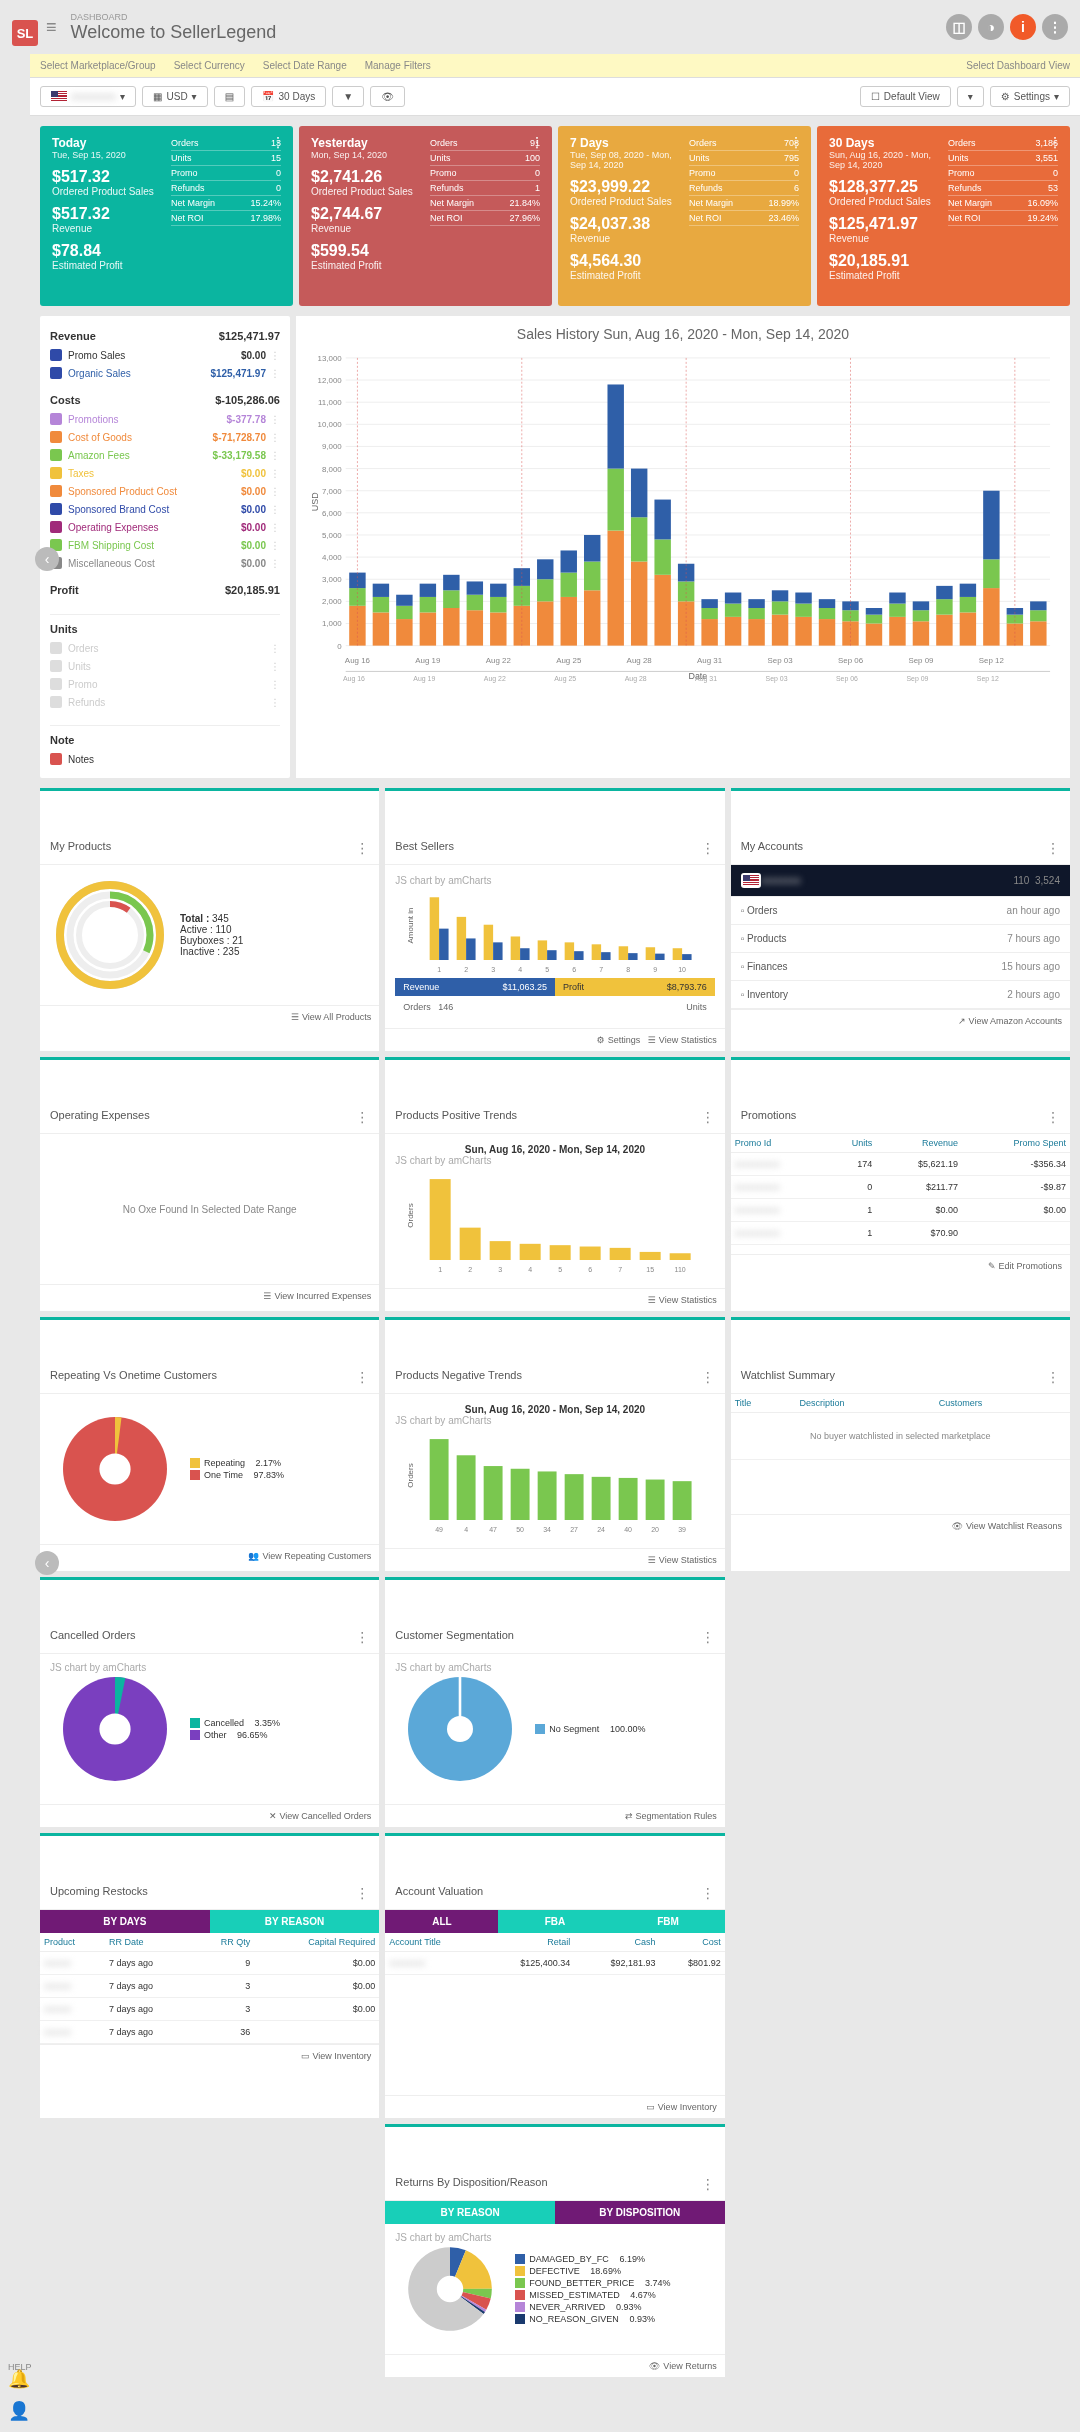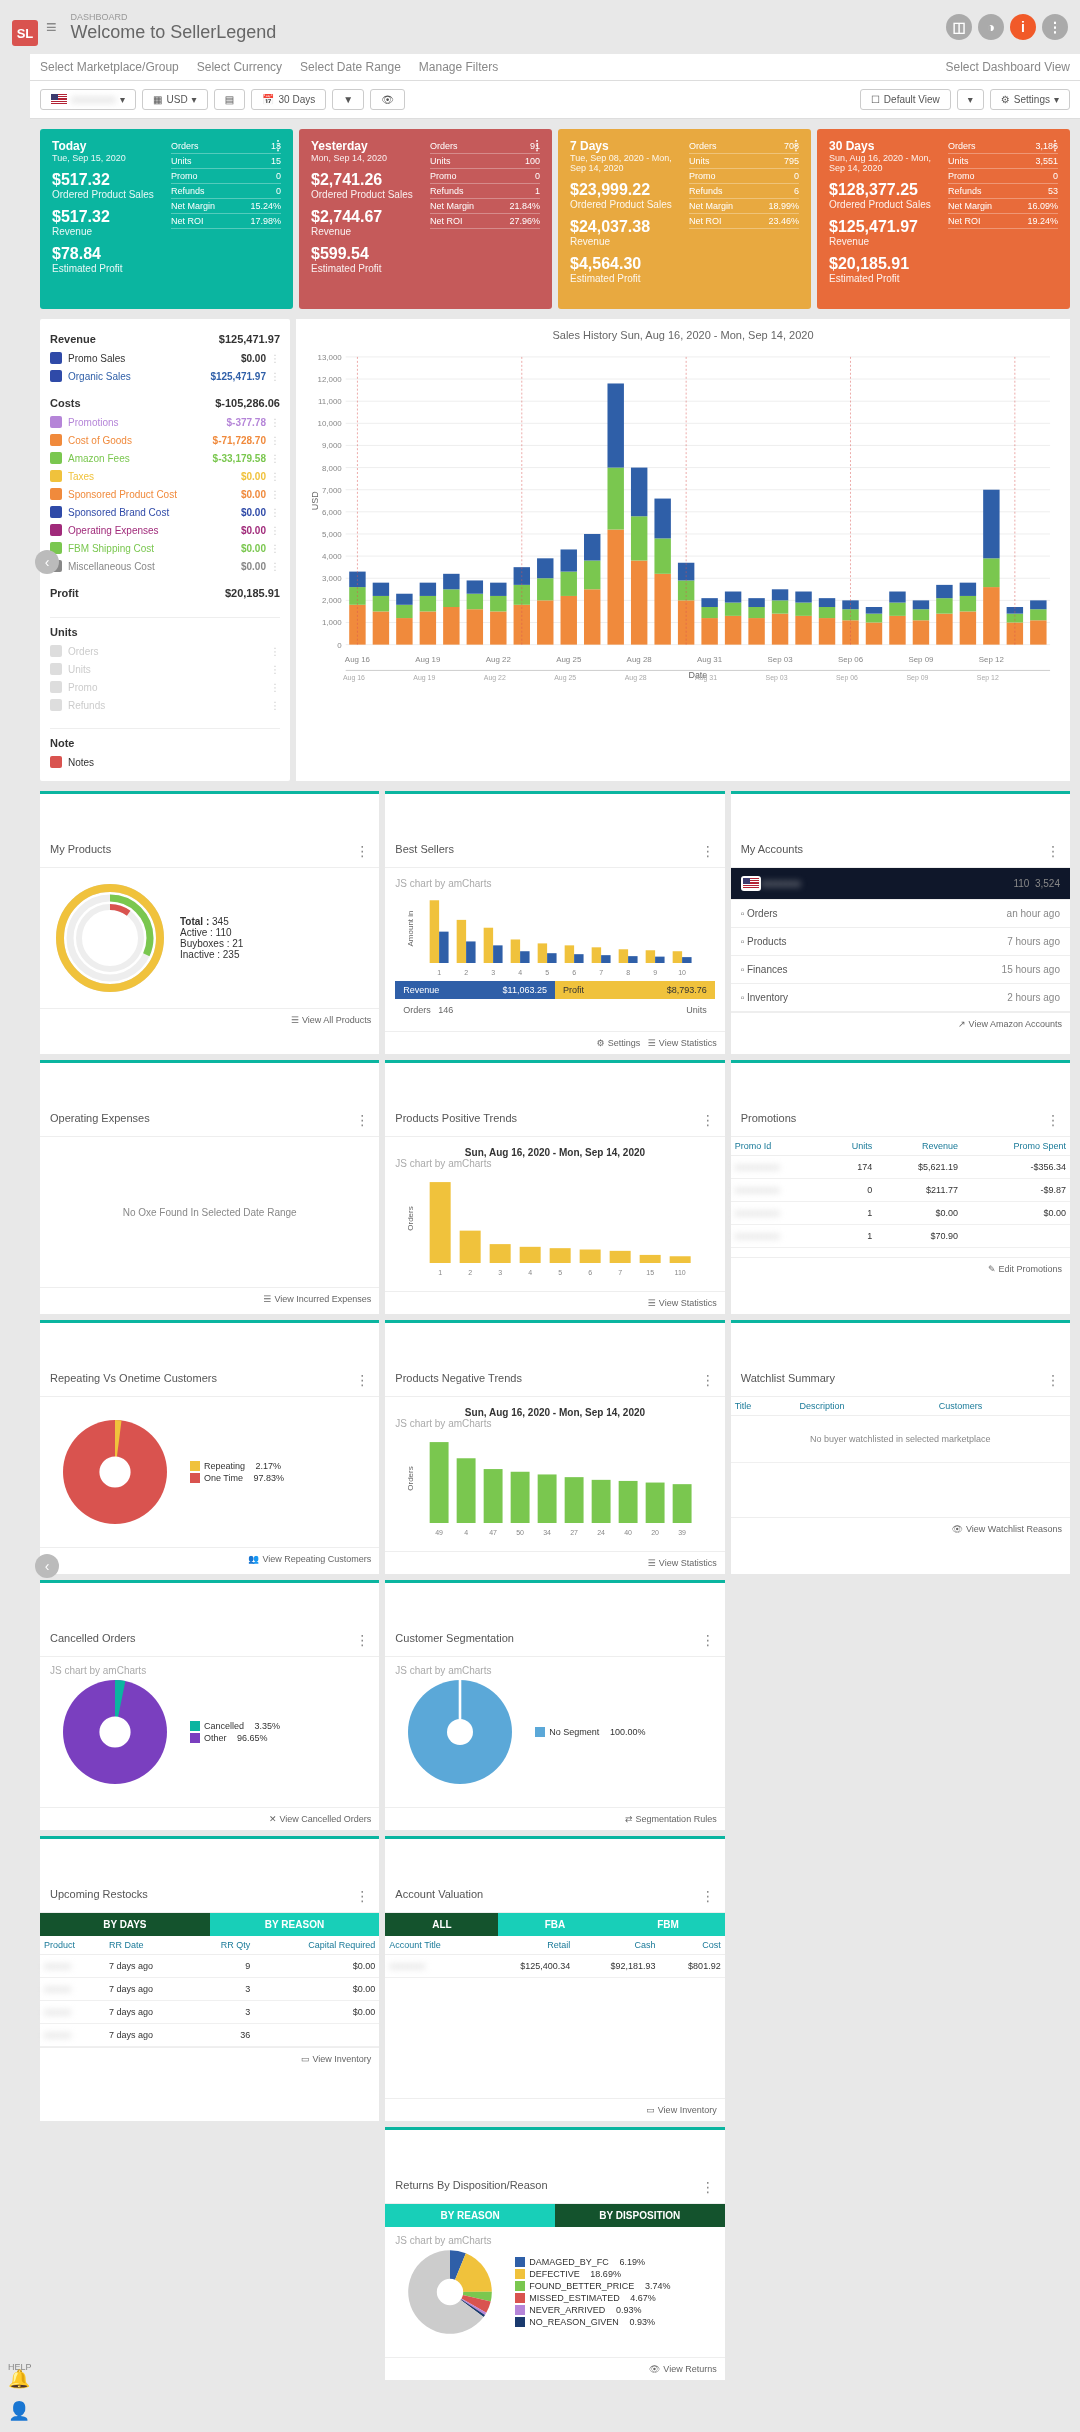--- a/index.html
+++ b/index.html
@@ -6,21 +6,21 @@
 body { font-family: -apple-system, "Segoe UI", Arial, sans-serif; background: #e8e8e8; width: 1080px; font-size: 11px; color: #333; }
 .topbar { background: #e8e8e8; padding: 8px 12px; display: flex; align-items: center; }
 .logo { width: 26px; height: 26px; background: #d9534f; color: #fff; font-weight: bold; border-radius: 3px; display: flex; align-items: center; justify-content: center; font-size: 13px; margin-top: 12px; }
 .hamburger { margin: 0 14px 0 8px; font-size: 18px; color: #888; cursor: pointer; }
 .title-area { flex: 1; }
 .crumb { font-size: 9px; color: #999; text-transform: uppercase; }
 .page-title { font-size: 18px; color: #666; }
 .top-icons { display: flex; gap: 6px; }
 .circle-icon { width: 26px; height: 26px; border-radius: 50%; background: #aaa; color: #fff; display: flex; align-items: center; justify-content: center; font-size: 14px; font-weight: bold; cursor: pointer; }
 .circle-icon.red { background: #f15a29; }
-.filter-bar { background: #ffffff; padding: 6px 10px; display: flex; gap: 18px; font-size: 12px; color: #888; border-bottom: 1px solid #ddd; }
+.filter-bar { background: #fef9c3; padding: 6px 10px; display: flex; gap: 18px; font-size: 10px; color: #888; border-bottom: 1px solid #ddd; }
 .control-bar { background: #fff; padding: 8px 10px; display: flex; gap: 6px; align-items: center; border-bottom: 1px solid #ddd; }
 .btn { border: 1px solid #ccc; background: #fff; padding: 4px 10px; border-radius: 3px; font-size: 10px; color: #555; cursor: pointer; display: inline-flex; align-items: center; gap: 4px; }
 .btn .flag { width: 16px; height: 11px; background: linear-gradient(#b22234 10%, #fff 10% 20%, #b22234 20% 30%, #fff 30% 40%, #b22234 40% 50%, #fff 50% 60%, #b22234 60% 70%, #fff 70% 80%, #b22234 80% 90%, #fff 90%); position: relative; }
 .btn .flag::before { content: ''; position: absolute; width: 7px; height: 6px; background: #3c3b6e; }
 .spacer { flex: 1; }
 .main { padding: 10px; }
 .kpi-row { display: grid; grid-template-columns: repeat(4,1fr); gap: 6px; margin-bottom: 10px; }
 .kpi-card { border-radius: 3px; padding: 10px 12px; color: #fff; display: flex; position: relative; min-height: 180px; }
 .kpi-card .left { flex: 1; }
 .kpi-card .right { width: 48%; font-size: 9px; }
@@ -39,21 +39,21 @@
 .row2 { display: grid; grid-template-columns: 250px 1fr; gap: 6px; margin-bottom: 10px; }
 .panel { background: #fff; border-radius: 2px; padding: 10px; }
 .rev-line { display: flex; align-items: center; font-size: 10px; padding: 3px 0; }
 .rev-line .sq { width: 12px; height: 12px; margin-right: 6px; border-radius: 2px; }
 .rev-line .nm { flex: 1; }
 .rev-line .vl { font-weight: bold; }
 .rev-line .more { color: #ccc; margin-left: 4px; cursor: pointer; }
 .rev-hdr { font-weight: bold; font-size: 11px; padding: 4px 0; display: flex; }
 .rev-hdr .vl { margin-left: auto; }
 .sales-hist { background: #fff; padding: 10px; }
-.sales-hist .title { text-align: center; font-size: 11px; color: #666; margin-bottom: 6px; }
+.sales-hist .title { text-align: center; font-size: 14px; color: #666; margin-bottom: 6px; }
 .chart-svg { width: 100%; }
 .grid3 { display: grid; grid-template-columns: repeat(3,1fr); gap: 6px; margin-bottom: 6px; }
 .widget { background: #fff; border-top: 3px solid #0bb5a0; position: relative; }
 .widget-hdr { padding: 8px 10px; font-size: 11px; color: #555; border-bottom: 1px solid #eee; display: flex; margin-top: 41px; }
 .widget-hdr .dots { margin-left: auto; color: #888; cursor: pointer; font-size: 14px; }
 .widget-body { padding: 10px; min-height: 120px; position: relative; }
 .widget-foot { border-top: 1px solid #eee; padding: 6px 8px; font-size: 9px; color: #666; text-align: right; }
 .widget-foot span { cursor: pointer; display: inline-flex; align-items: center; gap: 3px; }
 .legend-item { display: flex; align-items: center; gap: 4px; font-size: 9px; margin: 2px 0; }
 .legend-item .sw { width: 10px; height: 10px; }
@@ -62,21 +62,21 @@
 .mini-table th.r, .mini-table td.r { text-align: right; }
 .mini-table td { padding: 6px 4px; border-bottom: 1px solid #f0f0f0; }
 .blur { filter: blur(3px); color: #bbb; }
 .accts-row { display: flex; align-items: center; padding: 8px 10px; border-bottom: 1px solid #eee; font-size: 10px; color: #555; }
 .accts-row .ago { margin-left: auto; color: #888; }
 .nav-arrow { position: absolute; left: -5px; width: 24px; height: 24px; background: #bbb; border-radius: 50%; color: #fff; display: flex; align-items: center; justify-content: center; font-size: 14px; cursor: pointer; z-index: 5; }
 .help { position: fixed; left: 8px; bottom: 60px; font-size: 9px; color: #888; }
 .bottom-icons { position: fixed; left: 8px; bottom: 10px; display: flex; flex-direction: column; gap: 10px; color: #888; font-size: 18px; }
 .restock-tabs { display: flex; }
 .restock-tabs .rt { flex: 1; text-align: center; padding: 6px; font-size: 10px; font-weight: bold; color: #fff; cursor: pointer; }
-.rt.act { background: #14532d; }
+.rt.act { background: #701a75; }
 .rt.inact { background: #18cfb8; }
 .amcharts-note { font-size: 10px; color: #aaa; }
 </style>
 </head>
 <body>
 
 <div class="topbar">
   <div class="logo">SL</div>
   <div class="hamburger">≡</div>
   <div class="title-area">

